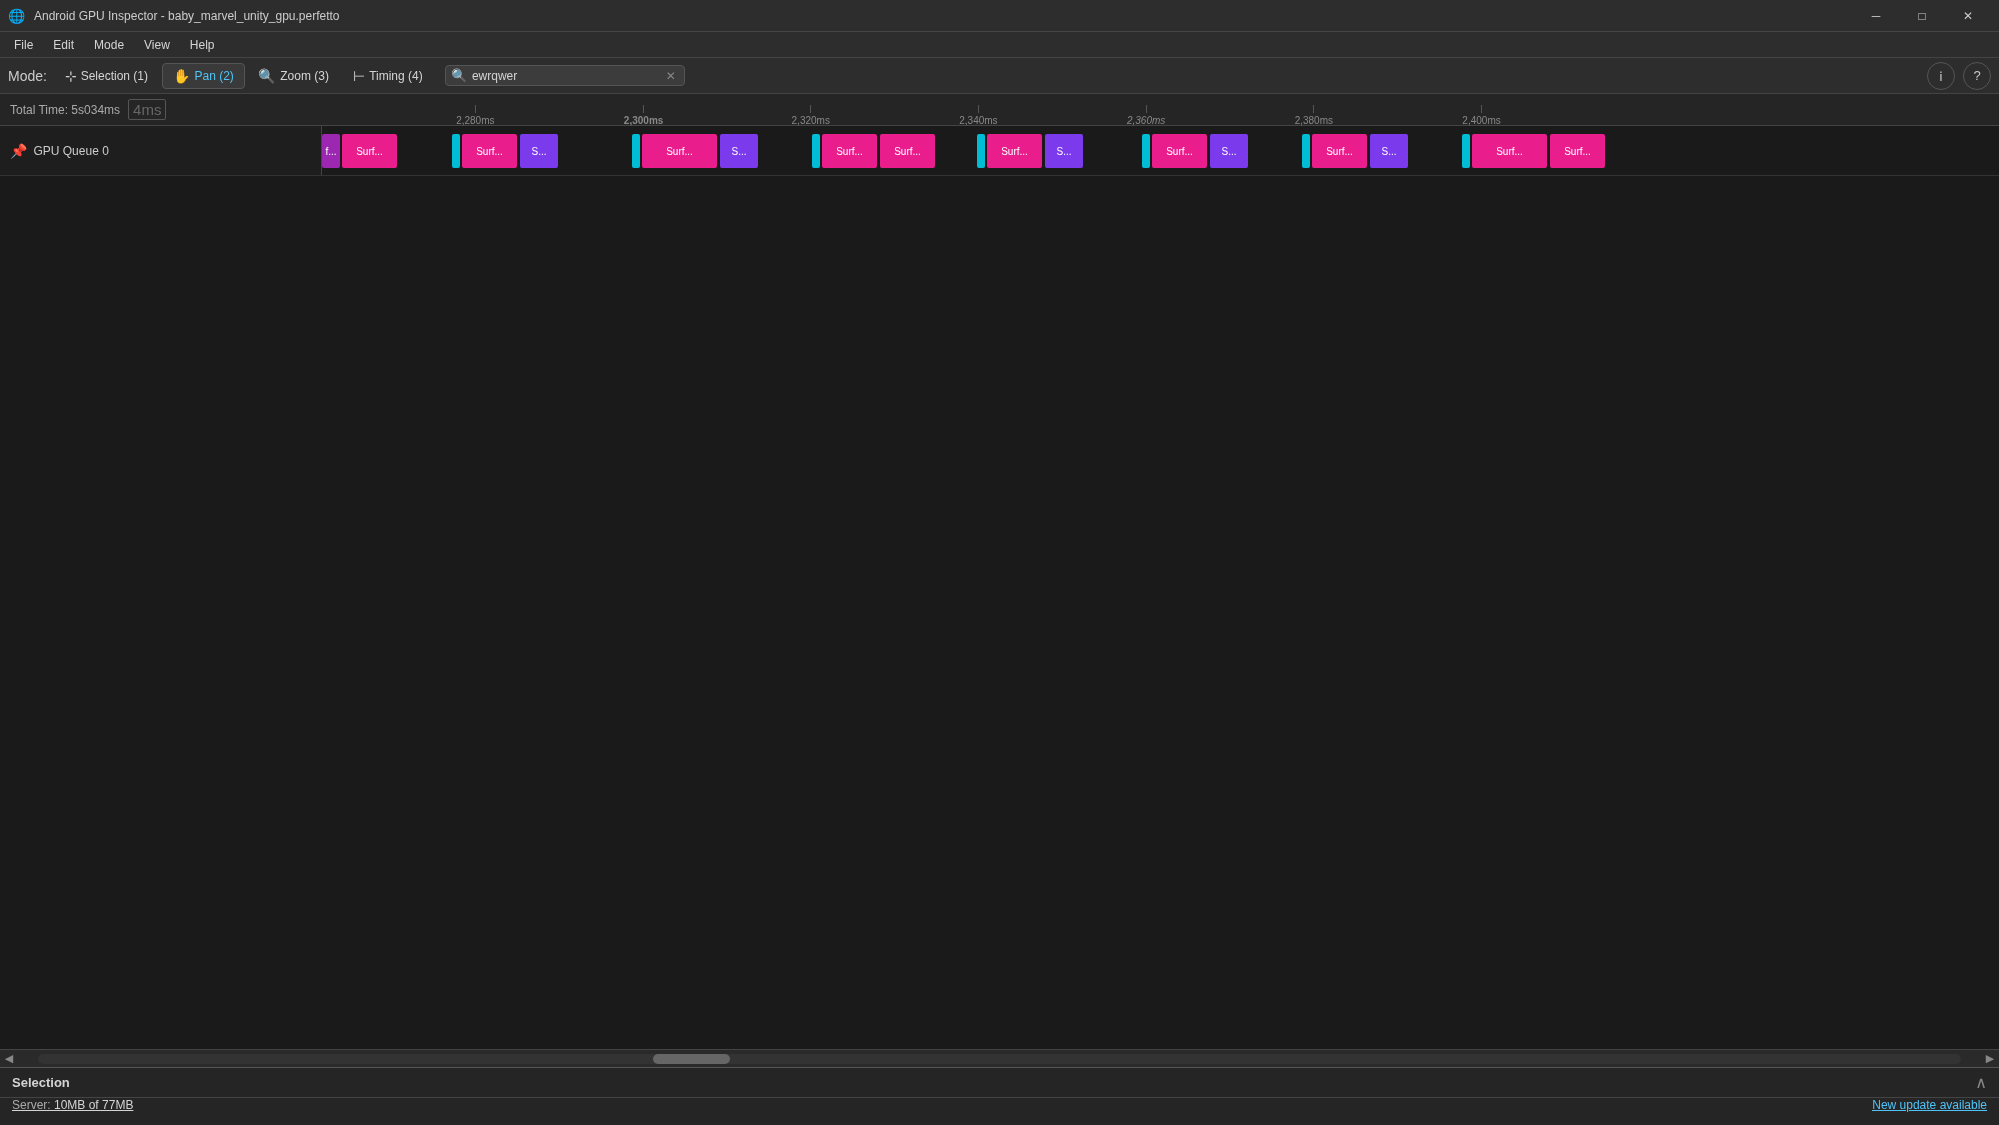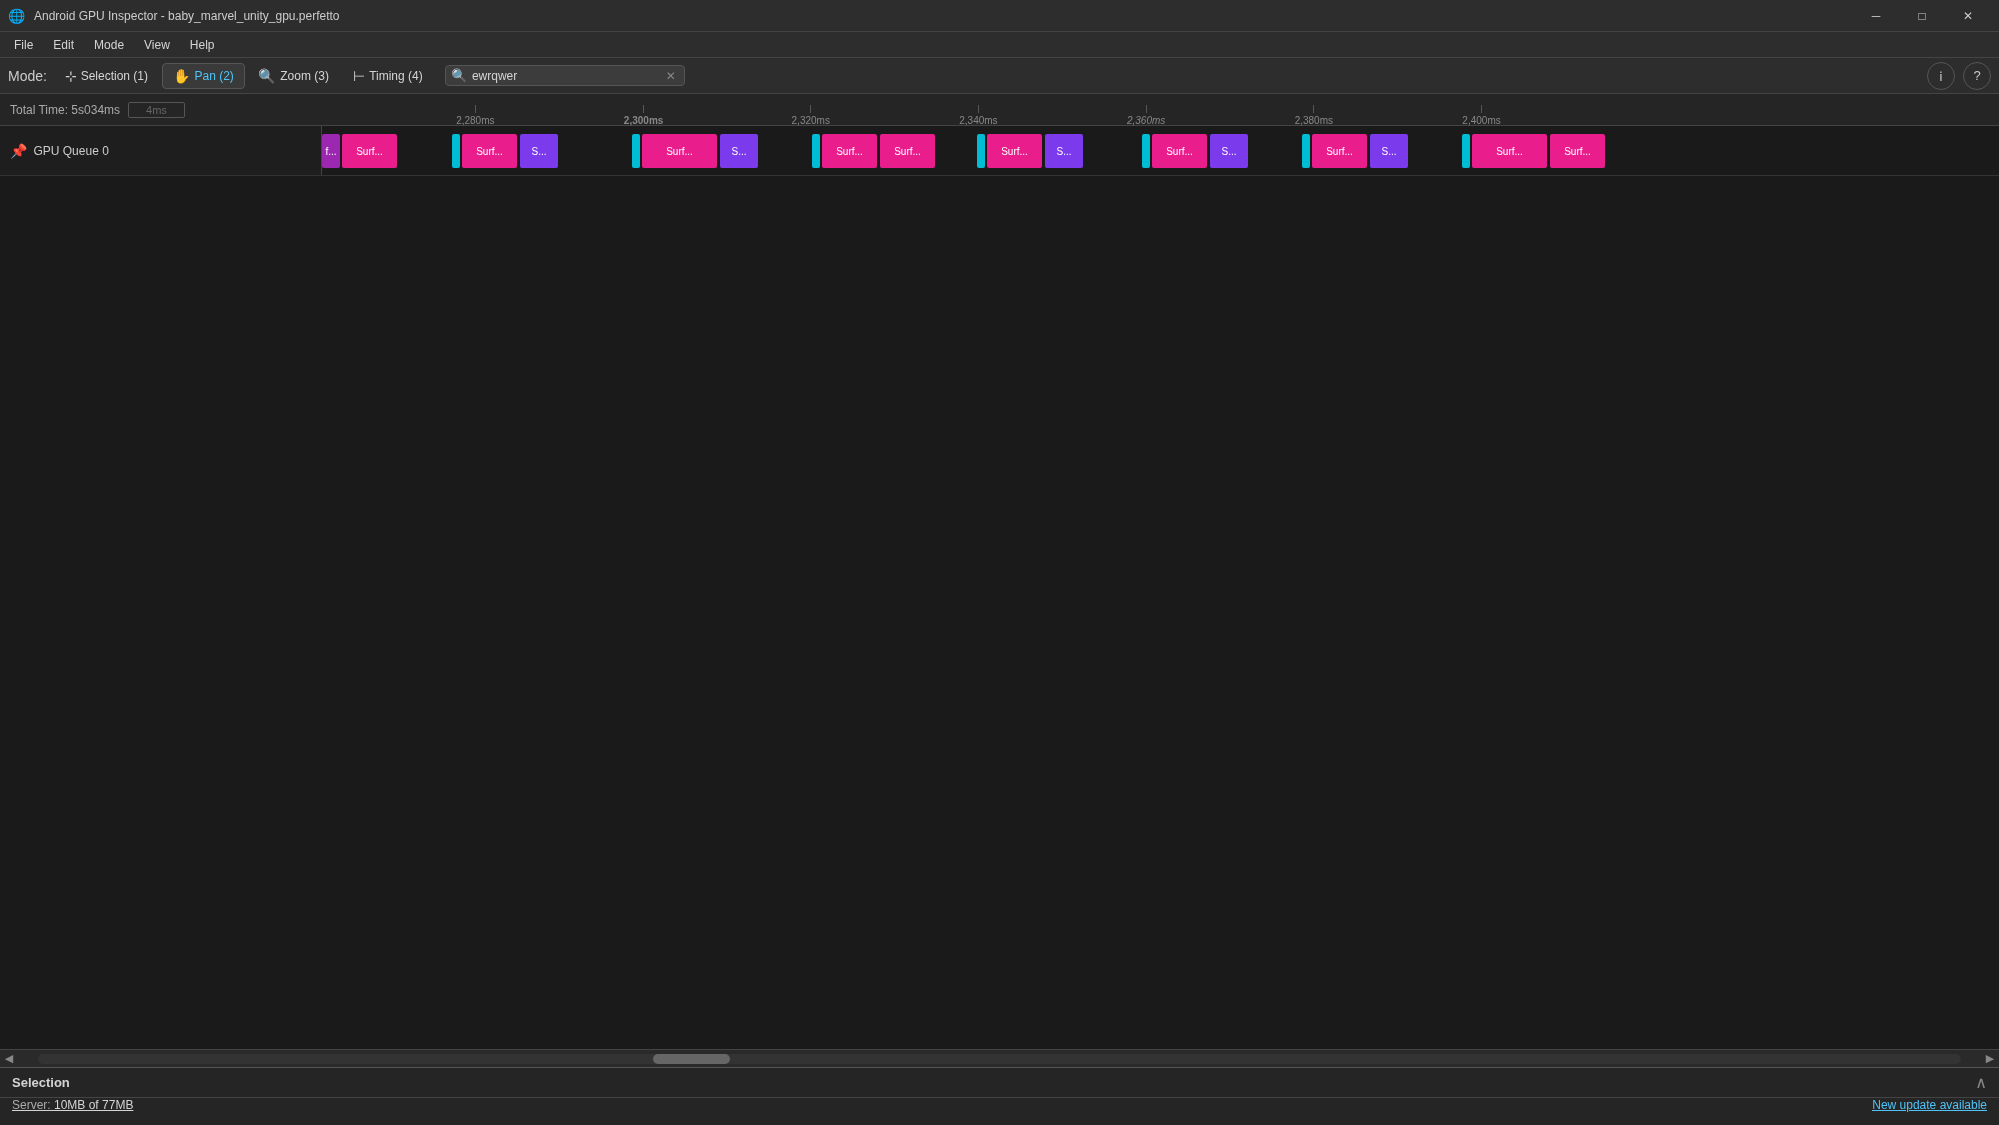--- a/index.html
+++ b/index.html
@@ -378,21 +378,21 @@
   <div class="toolbar-spacer"></div>
   <div class="info-btn">ℹ</div>
   <div class="info-btn" style="margin-left:4px;">?</div>
 </div>
 
 <div class="main-content">
 
   <div class="timeline-header">
     <div class="timeline-total">
       <span>Total Time: 5s034ms</span>
-      <span style="font-size:11px;color:#666;border: 1px solid #555; padding: 1px 17px; border-radius:2px;">4ms</span>
+      <span style="font-size:15px;color:#666;border: 1px solid #555; padding: 1px 4px; border-radius:2px;">4ms</span>
     </div>
     <div class="timeline-ticks">
 
     <div class="tick-mark" style="left: 8%;">
           <div class="tick-line"></div>
           <span>2,280ms</span>
         </div>
         <div class="tick-mark" style="left: 18%; font-weight: bold;">
           <div class="tick-line"></div>
           <span>2,300ms</span>

